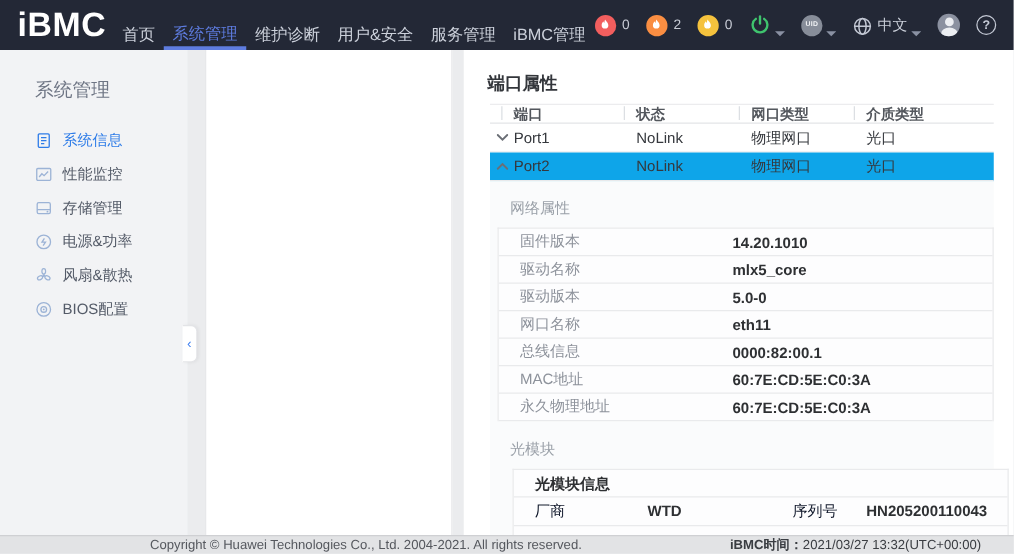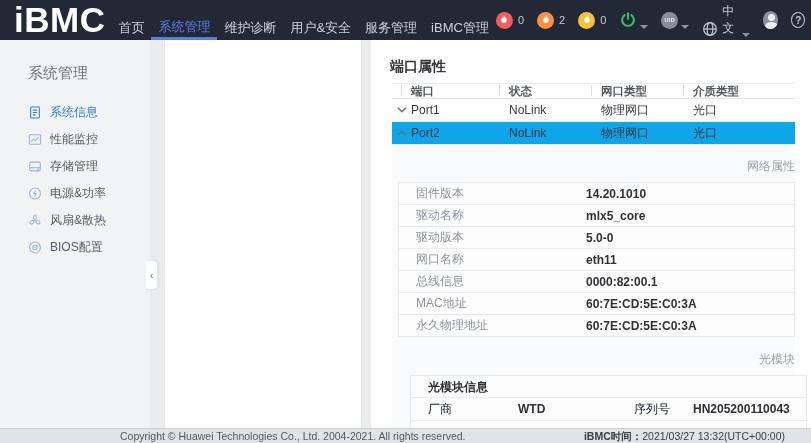--- a/index.html
+++ b/index.html
@@ -9,21 +9,21 @@
     background:#ebecee;
     font-family:"Liberation Sans","DejaVu Sans",sans-serif;
     -webkit-font-smoothing:antialiased;
   }
 
   
   .topbar {
     position:absolute; top:0; left:0; width:811px; height:40px;
     background:#232836; display:flex; align-items:center; z-index:30;
   }
-  .logo { margin-left:14px; color:#fff; font-size:35px; font-weight:700; letter-spacing:.5px; line-height:40px; }
+  .logo { margin-left:14px; color:#fff; font-size:27px; font-weight:700; letter-spacing:.5px; line-height:40px; }
   .nav { display:flex; list-style:none; margin-left:6px; height:40px; }
   .nav li {
     padding:8px 7px; font-size:13px; color:#ccd1db; line-height:40px; height:40px;
     cursor:pointer; font-weight:500; white-space:nowrap;
   }
   .nav li.active { color:#5e7ce0; border-bottom:3px solid #5e7ce0; line-height:37px; }
   .top-right { margin-left:auto; margin-right:14px; display:flex; align-items:center; gap:13px; }
   .alarm { display:flex; align-items:center; gap:5px; cursor:pointer; }
   .alarm .bubble {
     width:17px; height:17px; border-radius:50%;
@@ -100,21 +100,21 @@
     content:''; position:absolute; left:-10px; top:1px; width:1px; height:11px; background:#dcdfe3;
   }
   .pt-row {
     display:grid; grid-template-columns:19px 98px 92px 92px 1fr; align-items:center;
     height:23px; border-bottom:1px solid #ededee; color:#35383d; cursor:pointer;
   }
   .pt-row.expanded { background:#0ea5e9; border-bottom:1px solid #e8e9eb; }
   .chev { display:flex; justify-content:center; align-items:center; }
 
   .expanded-area { margin-left:21px; width:403px; background:#fafbfc; padding-bottom:6px; }
-  .sub-title { padding:13px 0 7px 16px; font-size:12px; color:#9aa0a8;text-align:right; }
+  .sub-title { padding:13px 0 7px 16px; font-size:12px; color:#9aa0a8; }
   .sub-title.mt { padding-top:14px; }
 
   .kvt { margin-left:6px; width:397px; border:1px solid #e9eaec; border-bottom:none; background:#fdfdfe; }
   .kv-row {
     display:grid; grid-template-columns:187px 1fr; align-items:center;
     height:22px; border-bottom:1px solid #e9eaec; font-size:12px;
   }
   .kv-row .k { padding-left:17px; color:#8d929b; }
   .kv-row .v { color:#2e3033; font-weight:600; }
 

